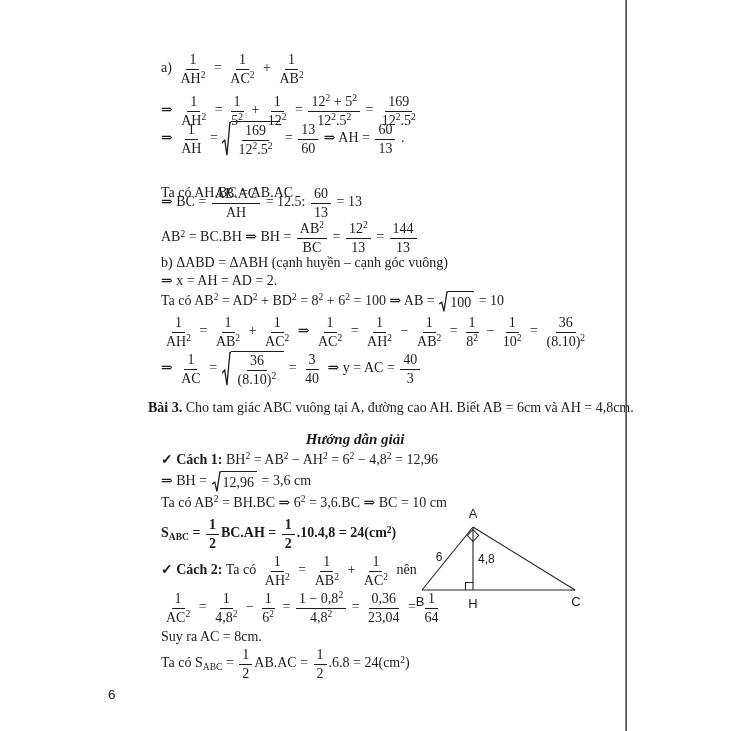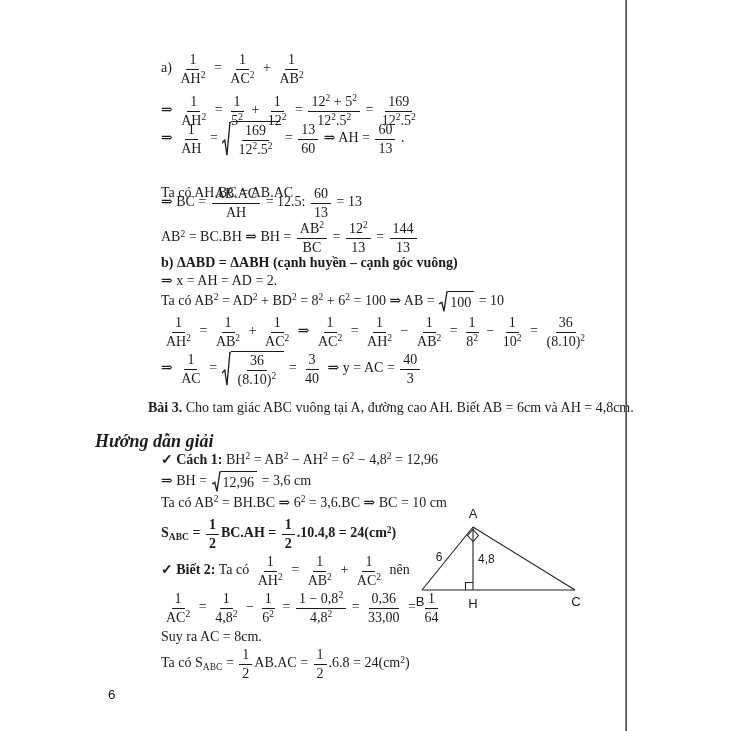--- a/index.html
+++ b/index.html
@@ -15,21 +15,21 @@
     background:linear-gradient(to right,#9a9a9a,#3a3a3a);}
   
   #sol-a,#p3-lines{position:absolute;left:161px;top:0;width:0;}
   .mline{position:absolute;left:0;white-space:nowrap;line-height:1.25;}
   #sol-a .mline:nth-child(1){top:52px;}
   #sol-a .mline:nth-child(2){top:94px;}
   #sol-a .mline:nth-child(3){top:121px;}
   #sol-a .mline:nth-child(4){top:184px;}
   #sol-a .mline:nth-child(5){top:186px;}
   #sol-a .mline:nth-child(6){top:221px;}
-  #sol-a .mline:nth-child(7){top:254px;font-weight:bold;}
+  #sol-a .mline:nth-child(7){top:254px;}
   #sol-a .mline:nth-child(8){top:272px;}
   #sol-a .mline:nth-child(9){top:291px;}
   #sol-a .mline:nth-child(10){top:315px;}
   #sol-a .mline:nth-child(11){top:351px;}
   #p3-lines .mline:nth-child(1){top:451px;}
   #p3-lines .mline:nth-child(2){top:471px;}
   #p3-lines .mline:nth-child(3){top:494px;text-align:right;}
   #p3-lines .mline:nth-child(4){top:517px;font-weight:bold;}
   #p3-lines .mline:nth-child(5){top:554px;}
   #p3-lines .mline:nth-child(6){top:591px;}
@@ -43,22 +43,22 @@
   .sqrt{display:inline-flex;align-items:stretch;vertical-align:middle;margin:0 1px;}
   .rad{display:block;width:9px;flex:none;}
   .rad svg{display:block;width:100%;height:100%;}
   .sqb{display:flex;align-items:center;border-top:1.3px solid currentColor;padding:1px 3px 0 2px;}
   sup{font-size:0.68em;line-height:0;vertical-align:0.5em;}
   sub{font-size:0.68em;line-height:0;vertical-align:-0.28em;}
   .b{font-weight:bold;margin-top:13px;}
   
   .p3-head{position:absolute;left:148px;top:400px;white-space:nowrap;}
   .p3-stmt2{position:absolute;left:165px;top:417px;white-space:nowrap;}
-  .p3-guide{position:absolute;left:95px;top:431px;width:520px;text-align:left;
-    font-weight:bold;font-style:italic;font-size:18px;}
+  .p3-guide{position:absolute;left:95px;top:431px;width:520px;text-align:center;
+    font-weight:bold;font-style:italic;font-size:15px;}
   
   .figure{position:absolute;left:410px;top:502px;width:180px;height:115px;}
   .figure text{font-family:"Liberation Sans","DejaVu Sans",sans-serif;font-size:13px;fill:#1b1b1b;}
   .figure .dim{font-size:12px;}
   .figure line,.figure polyline,.figure polygon{stroke:#222;stroke-width:1.1;fill:none;}
   
   .pageno{position:absolute;left:108px;top:687px;
     font-family:"Liberation Sans","DejaVu Sans",sans-serif;font-size:13.5px;}
 </style>
 </head>
@@ -209,21 +209,21 @@
           <span class="sqb">12,96</span>
         </span> = 3,6 cm</div>
       <div class="mline">Ta có AB<sup>2</sup> = BH.BC ⇒ 6<sup>2</sup> = 3,6.BC ⇒ BC = 10 cm</div>
       <div class="mline">S<sub>ABC</sub> = <span class="frac">
           <span class="fnum">1</span>
           <span class="fden">2</span>
         </span>BC.AH = <span class="frac">
           <span class="fnum">1</span>
           <span class="fden">2</span>
         </span>.10.4,8 = 24(cm<sup>2</sup>)</div>
-      <div class="mline"><span class="b">✓ Biết 2:</span> Ta có <span class="frac">
+      <div class="mline"><span class="b">✓ Cách 2:</span> Ta có <span class="frac">
           <span class="fnum">1</span>
           <span class="fden">AH<sup>2</sup></span>
         </span> = <span class="frac">
           <span class="fnum">1</span>
           <span class="fden">AB<sup>2</sup></span>
         </span> + <span class="frac">
           <span class="fnum">1</span>
           <span class="fden">AC<sup>2</sup></span>
         </span> nên</div>
       <div class="mline"><span class="frac">
@@ -233,21 +233,21 @@
           <span class="fnum">1</span>
           <span class="fden">4,8<sup>2</sup></span>
         </span> − <span class="frac">
           <span class="fnum">1</span>
           <span class="fden">6<sup>2</sup></span>
         </span> = <span class="frac">
           <span class="fnum">1 − 0,8<sup>2</sup></span>
           <span class="fden">4,8<sup>2</sup></span>
         </span> = <span class="frac">
           <span class="fnum">0,36</span>
-          <span class="fden">33,00</span>
+          <span class="fden">23,04</span>
         </span> = <span class="frac">
           <span class="fnum">1</span>
           <span class="fden">64</span>
         </span></div>
       <div class="mline">Suy ra AC = 8cm.</div>
       <div class="mline">Ta có S<sub>ABC</sub> = <span class="frac">
           <span class="fnum">1</span>
           <span class="fden">2</span>
         </span>AB.AC = <span class="frac">
           <span class="fnum">1</span>

